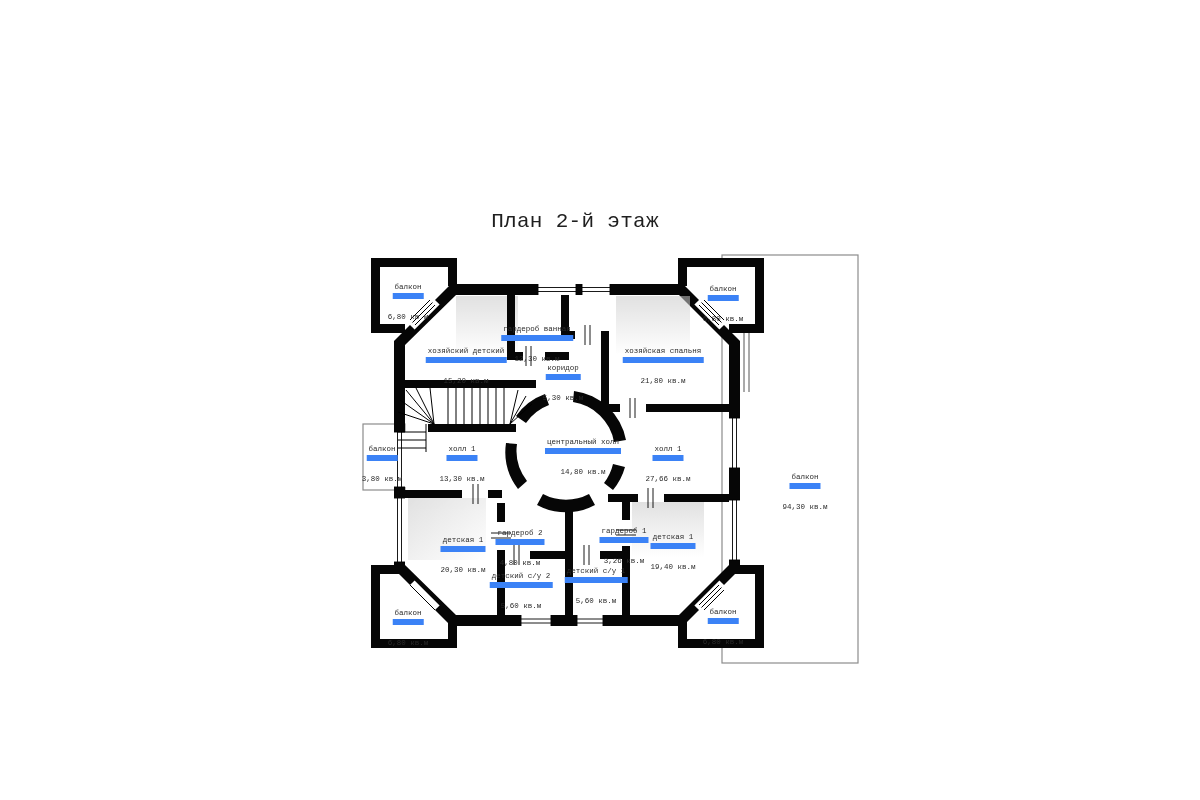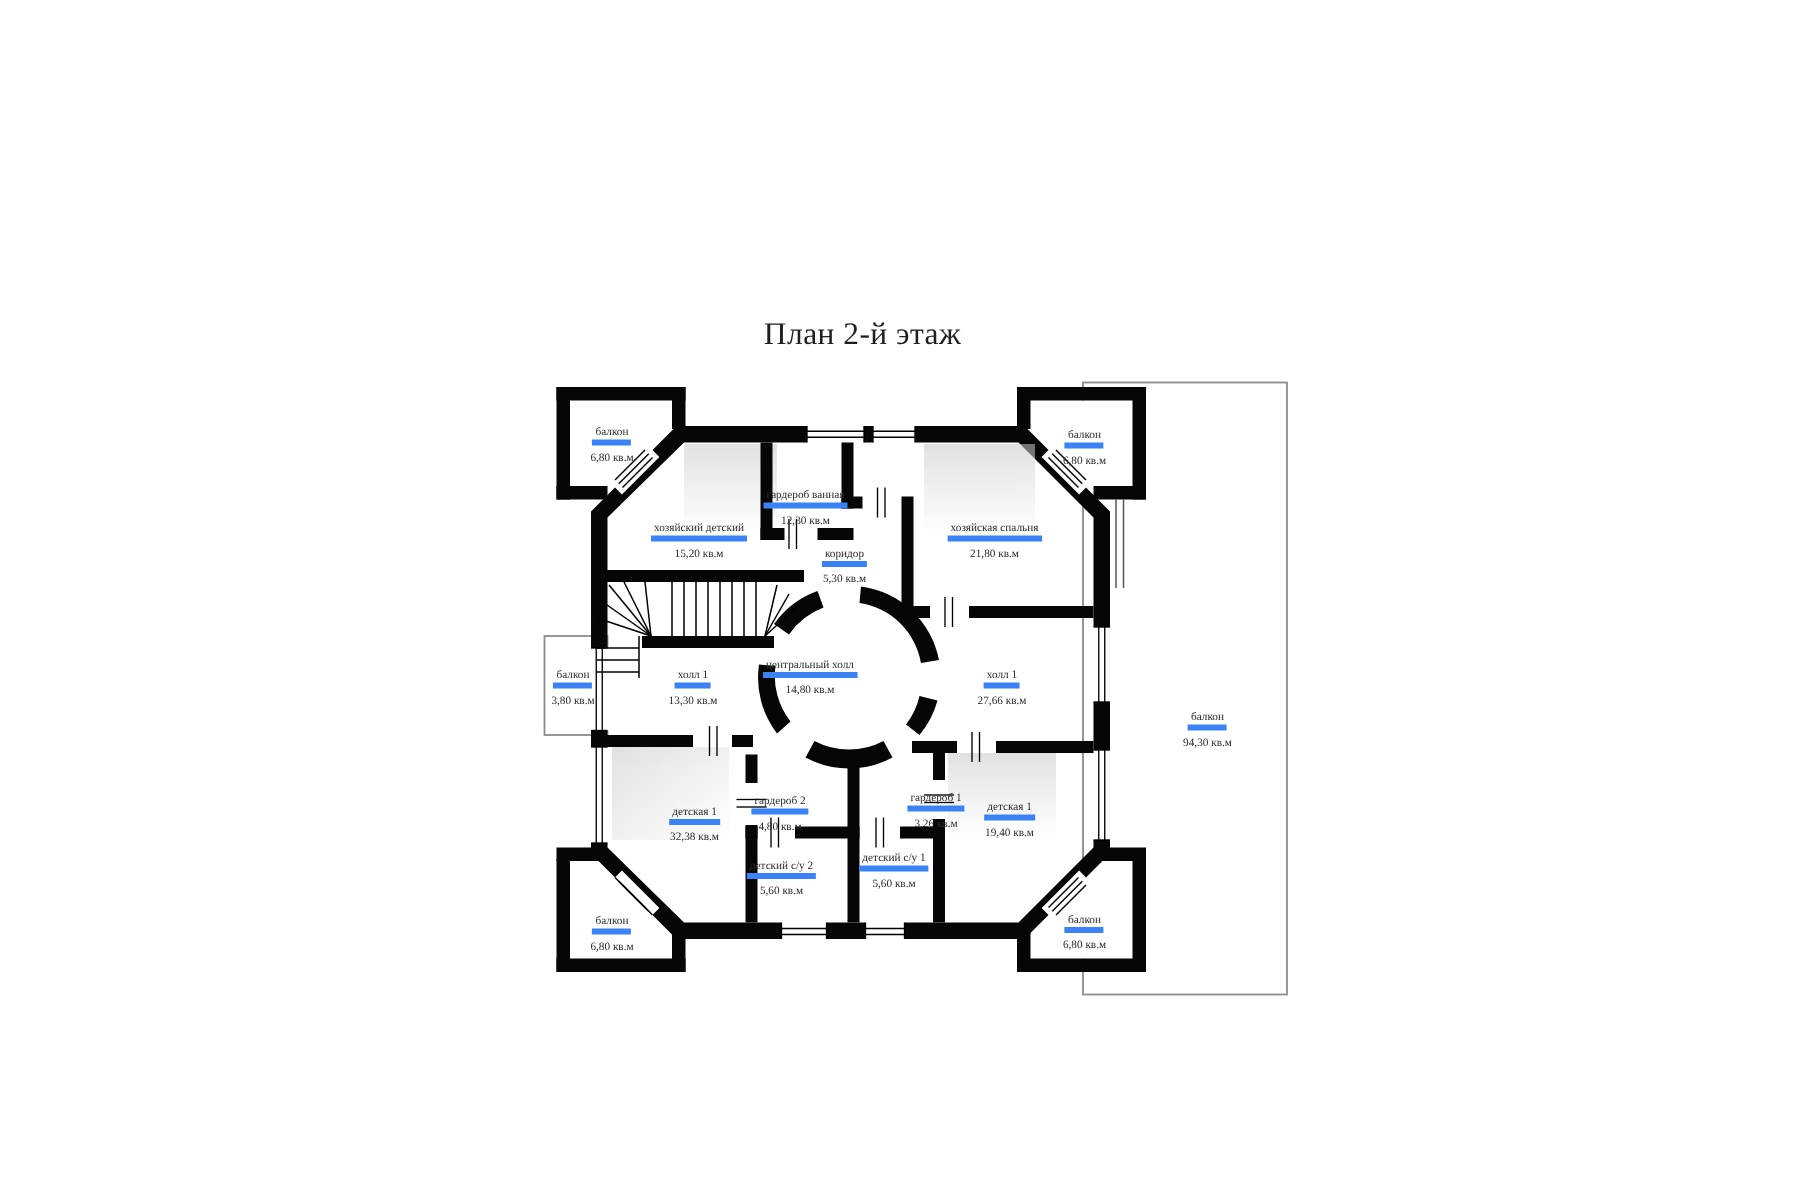--- a/index.html
+++ b/index.html
@@ -1,31 +1,31 @@
 <!DOCTYPE html>
 <html><head>
 <meta charset="utf-8">
 <style>
   html,body{margin:0;padding:0;background:#fff;}
   #stage{
     position:relative;width:1200px;height:800px;background:#ffffff;
-    font-family:Liberation Serif, serif;overflow:hidden;
+    font-family:Liberation Mono, monospace;overflow:hidden;
   }
   #plan-title{
     position:absolute;left:575px;top:210px;transform:translateX(-50%);
     font-size:21px;color:#1f1f1f;letter-spacing:0.3px;white-space:nowrap;
   }
   svg{position:absolute;left:0;top:0;}
   .room-label{
     position:absolute;transform:translateX(-50%);text-align:center;
     font-size:7.5px;line-height:1.25;color:#2b2b2b;white-space:nowrap;z-index:5;
   }
   .room-label .rname{
-    display:inline-block;border-bottom:4px solid #3b82f6;
-    padding:0 2px 1px 2px;margin-bottom:3px;
+    display:inline-block;border-bottom:6px solid #3b82f6;
+    padding:0 2px 1px 2px;margin-bottom:14px;
   }
   .room-label .rarea{display:block;}
 </style>
 </head>
 <body>
 
 <div id="stage">
 
   <div id="plan-title">План 2-й этаж</div>
 
@@ -269,31 +269,31 @@
     <span class="rarea">6,80 кв.м</span>
   </div>
   <div class="room-label" style="left:382px;top:445px">
     <span class="rname">балкон</span>
     <span class="rarea">3,80 кв.м</span>
   </div>
   <div class="room-label" style="left:462px;top:445px">
     <span class="rname">холл 1</span>
     <span class="rarea">13,30 кв.м</span>
   </div>
-  <div class="room-label" style="left:540px;top:438px">
+  <div class="room-label" style="left:583px;top:438px">
     <span class="rname">центральный холл</span>
     <span class="rarea">14,80 кв.м</span>
   </div>
   <div class="room-label" style="left:668px;top:445px">
     <span class="rname">холл 1</span>
     <span class="rarea">27,66 кв.м</span>
   </div>
   <div class="room-label" style="left:463px;top:536px">
     <span class="rname">детская 1</span>
-    <span class="rarea">32,38 кв.м</span>
+    <span class="rarea">20,30 кв.м</span>
   </div>
   <div class="room-label" style="left:520px;top:529px">
     <span class="rname">гардероб 2</span>
     <span class="rarea">4,80 кв.м</span>
   </div>
   <div class="room-label" style="left:624px;top:527px">
     <span class="rname">гардероб 1</span>
     <span class="rarea">3,26 кв.м</span>
   </div>
   <div class="room-label" style="left:521px;top:572px">

